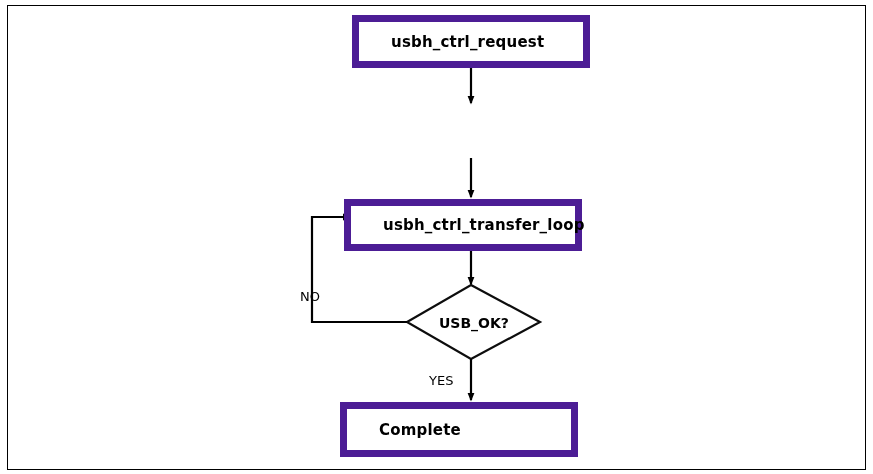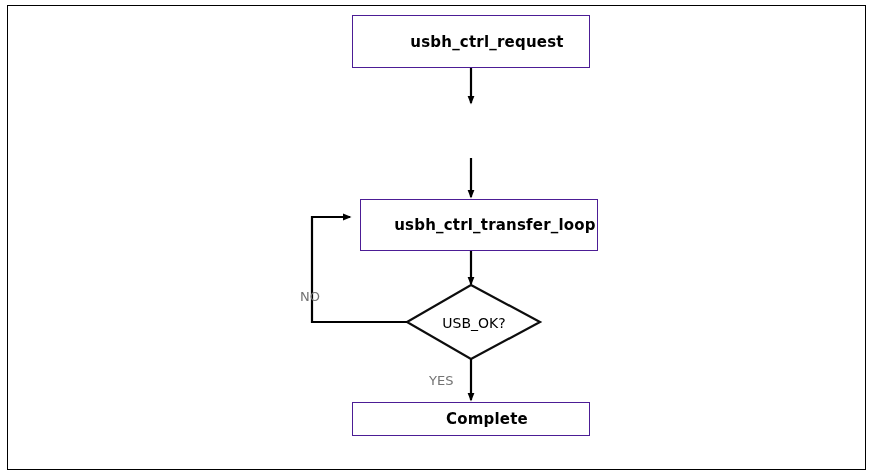--- a/index.html
+++ b/index.html
@@ -35,64 +35,64 @@
     left: 0;
     top: 0;
     width: 873px;
     height: 474px;
   }
   
   .process-box {
     position: absolute;
     box-sizing: border-box;
     background: #ffffff;
-    border: 1px solid #4c1d95;
+    border: 7px solid #4c1d95;
     display: flex;
     align-items: center;
-    justify-content: center;
+    justify-content: flex-start;
     padding-left: 32px;
   }
   .process-box .box-label {
     font-size: 15px;
     font-weight: bold;
     color: #000000;
     letter-spacing: 0.2px;
     white-space: nowrap;
   }
   #box-request   { left: 352px; top: 15px;  width: 238px; height: 53px; }
   #box-result    { left: 352px; top: 105px; width: 238px; height: 53px; }
-  #box-loop      { left: 360px; top: 199px; width: 238px; height: 52px; }
-  #box-complete  { left: 352px; top: 402px; width: 238px; height: 34px; }
+  #box-loop      { left: 344px; top: 199px; width: 238px; height: 52px; }
+  #box-complete  { left: 340px; top: 402px; width: 238px; height: 55px; }
 
   
   #decision-label {
     position: absolute;
     left: 407px;
     top: 310px;
     width: 134px;
     height: 26px;
     display: flex;
     align-items: center;
     justify-content: center;
     pointer-events: none;
   }
   #decision-label .box-label {
     font-size: 14px;
-    font-weight: normal;
+    font-weight: bold;
     color: #000000;
     white-space: nowrap;
     text-align: center;
   }
 
   
   .edge-label {
     position: absolute;
     font-size: 13px;
     font-weight: normal;
-    color: #737373;
+    color: #000000;
     white-space: nowrap;
   }
   #label-no  { left: 300px; top: 289px; }
   #label-yes { left: 429px; top: 373px; }
 </style>
 </head>
 <body>
 
 <div id="canvas">
 

